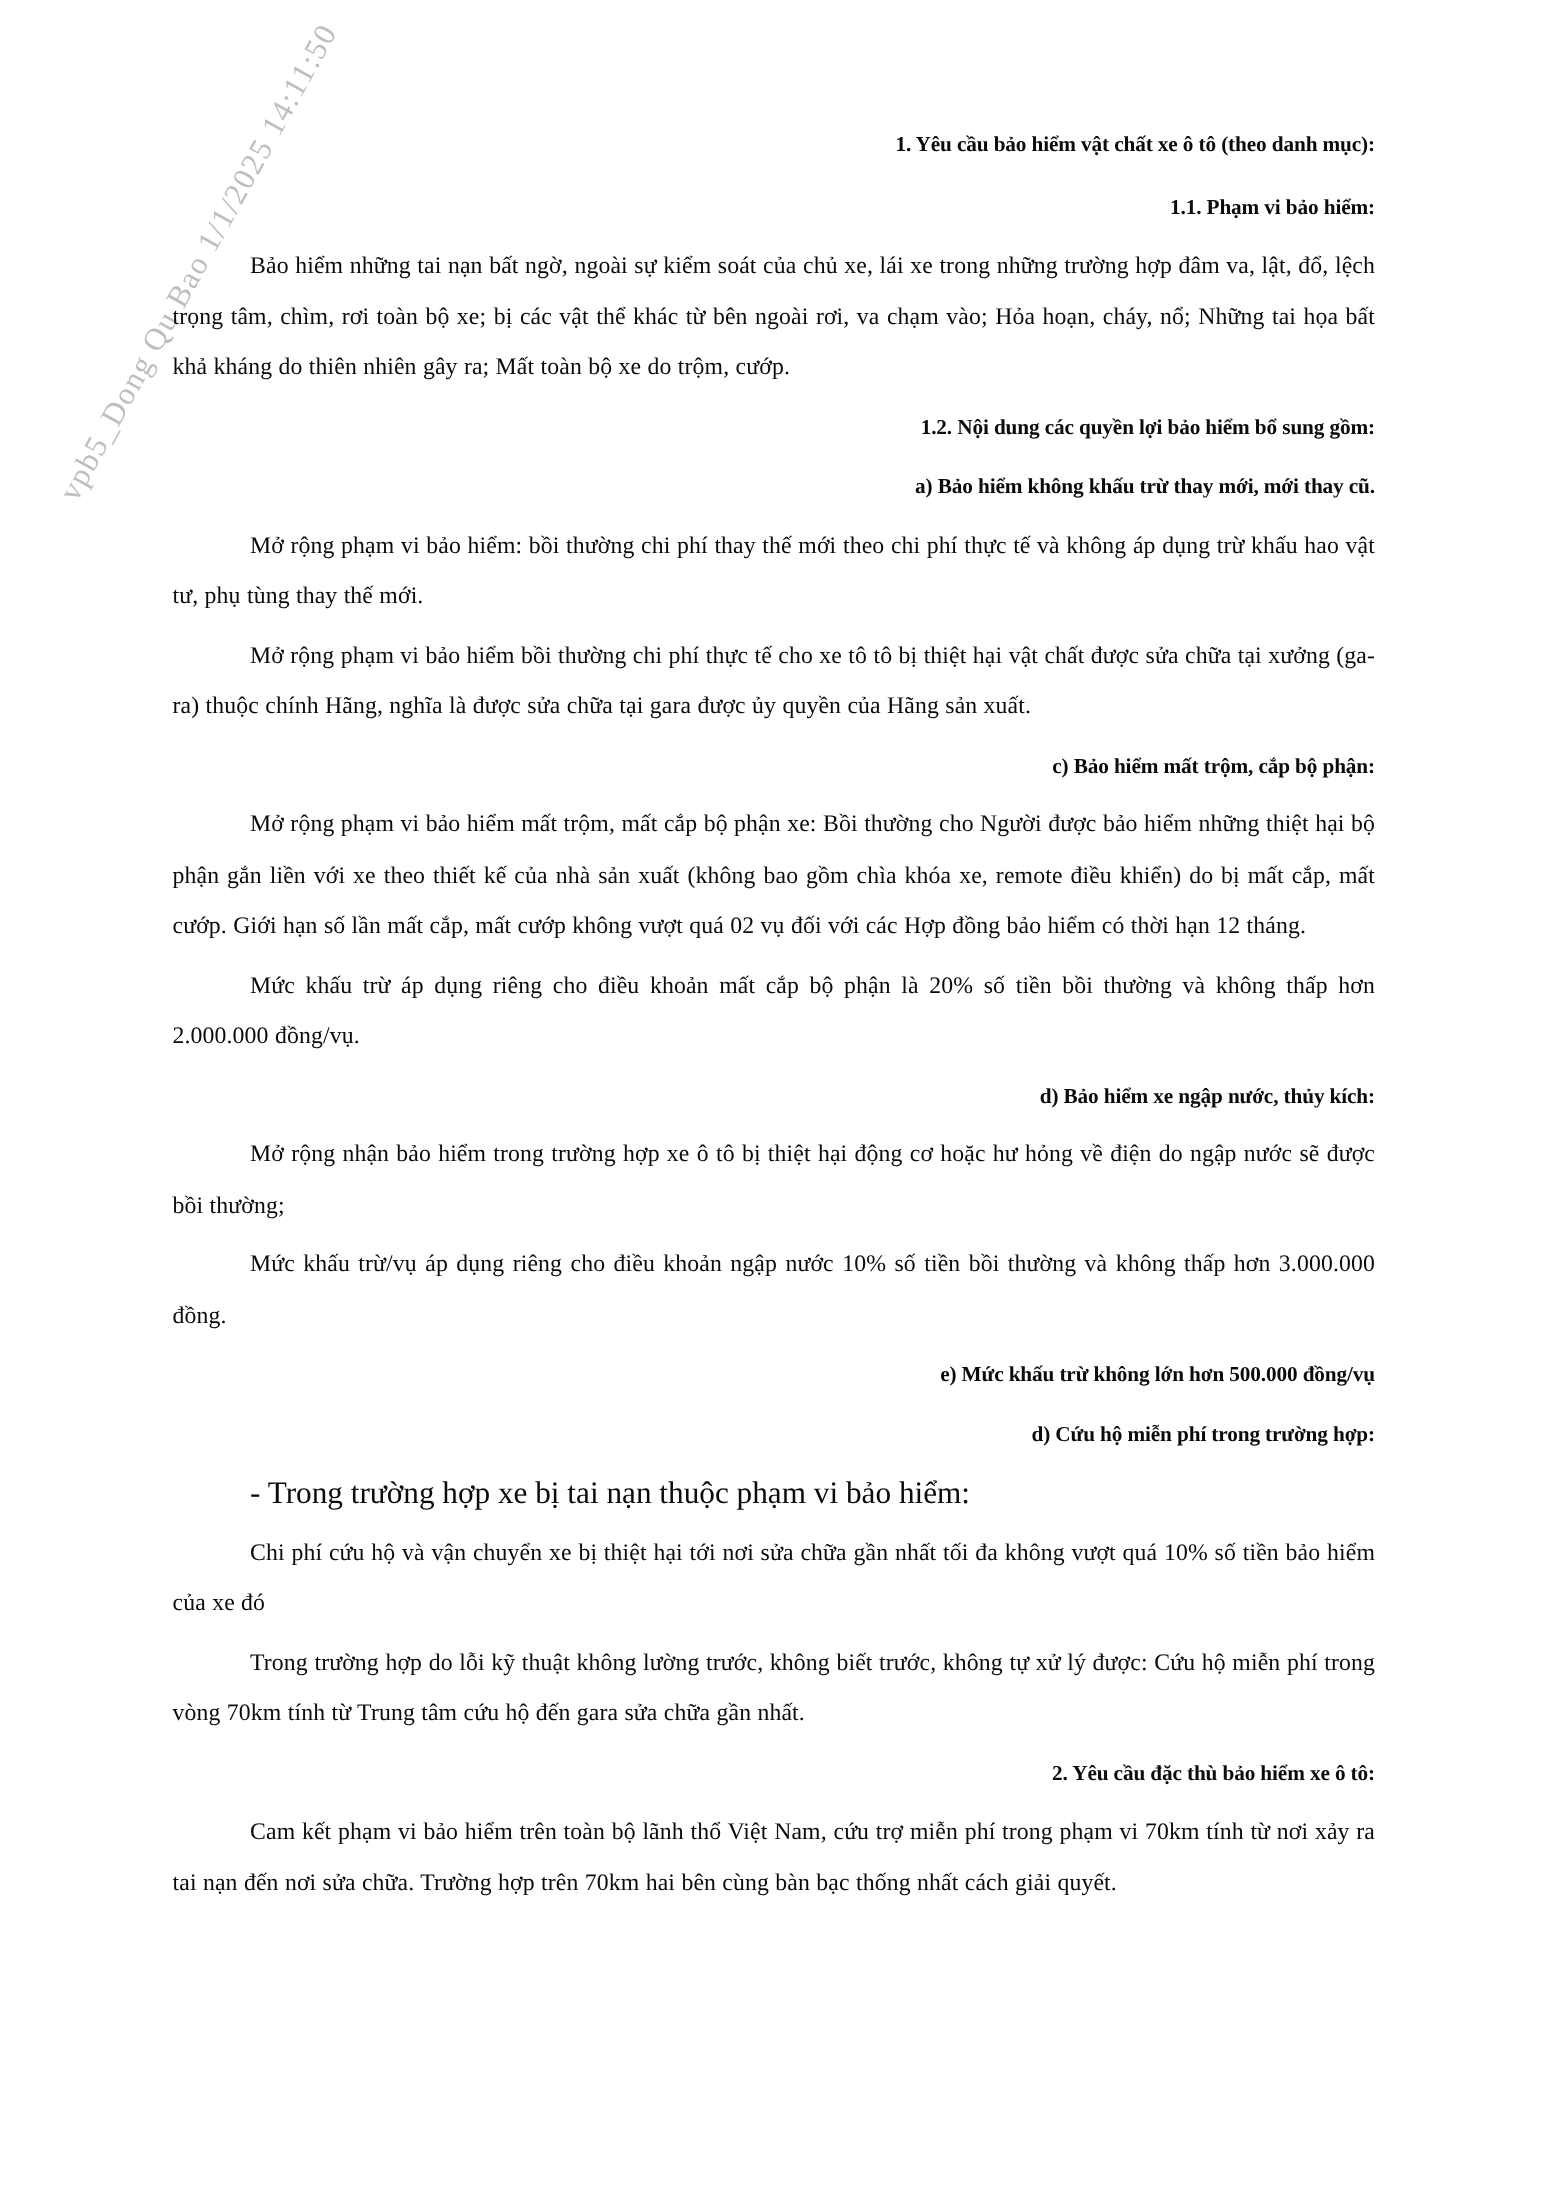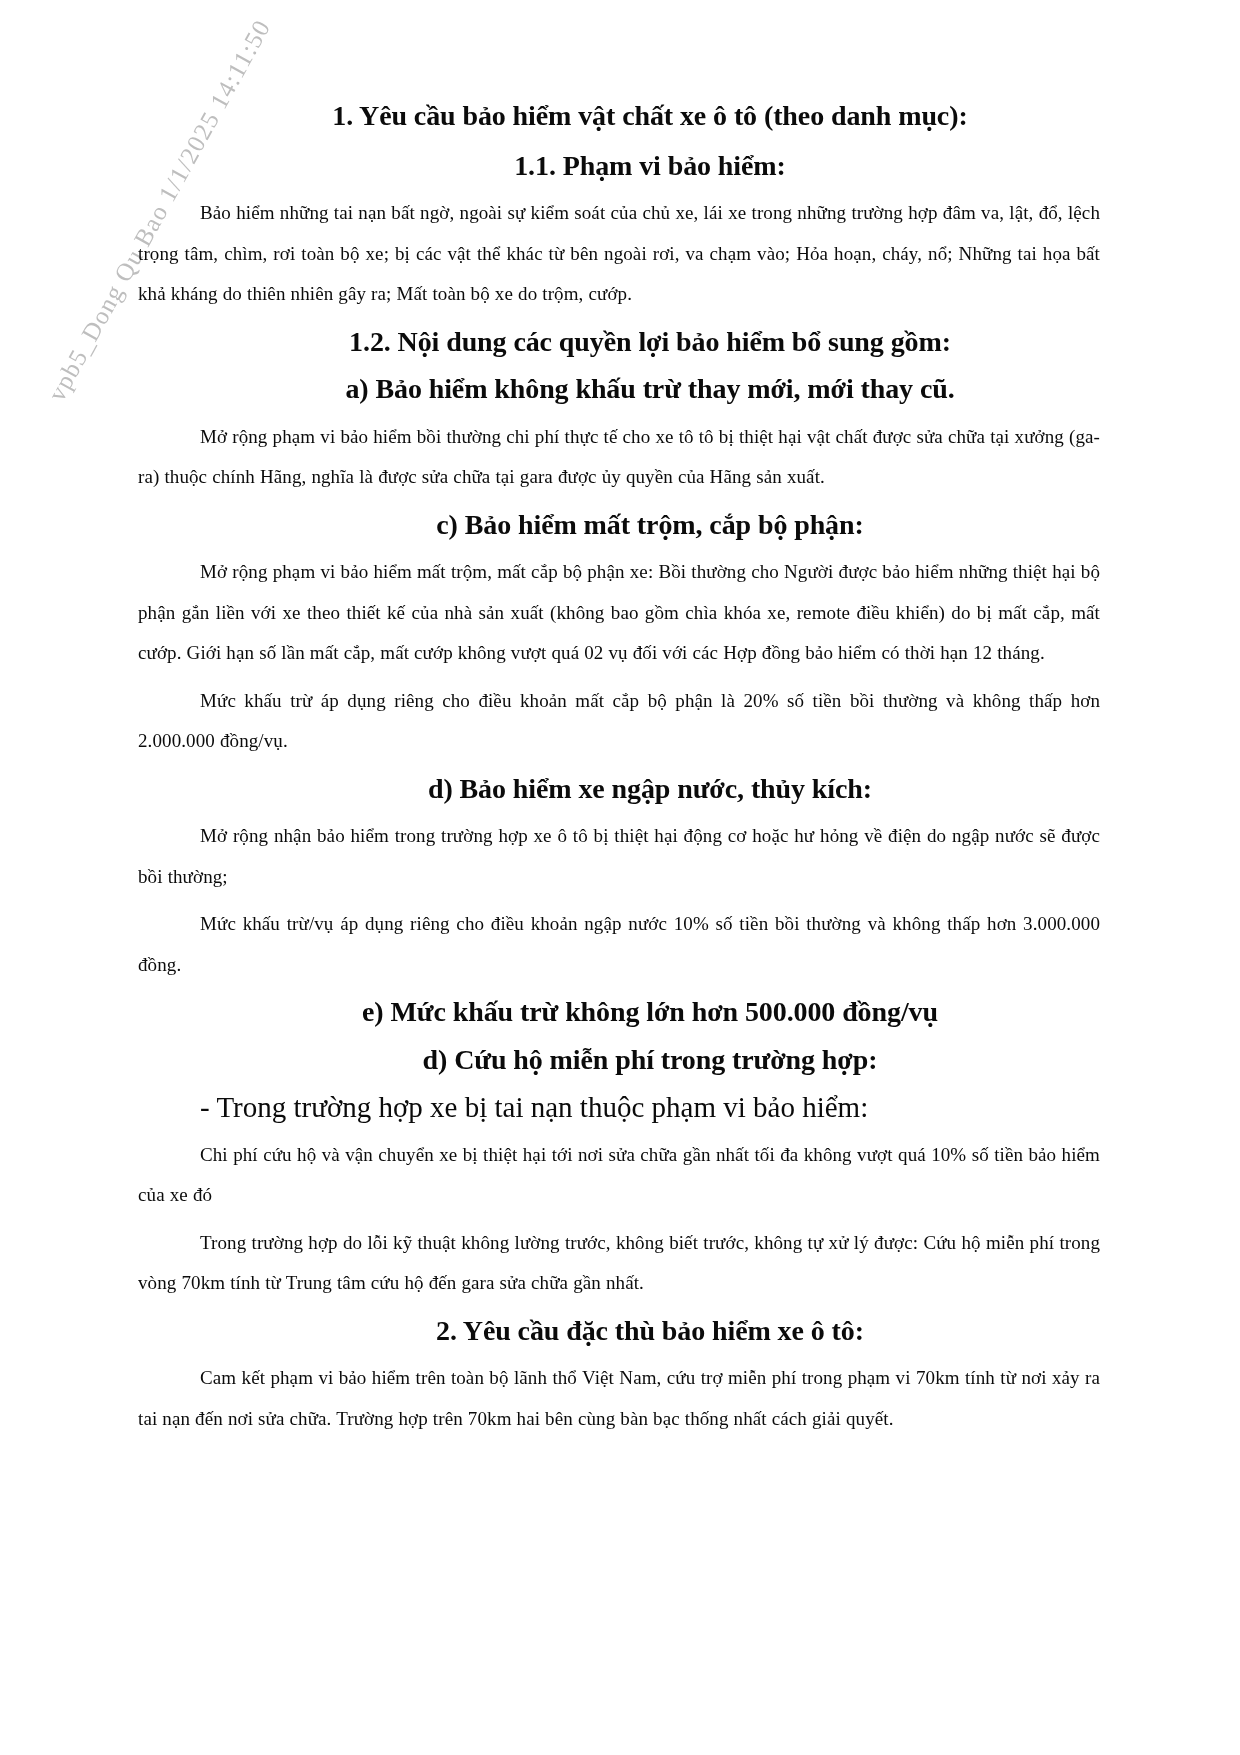--- a/index.html
+++ b/index.html
@@ -31,34 +31,34 @@
     font-size: 19px;
     line-height: 40.5px;
     text-align: justify;
     text-justify: inter-word;
     margin: 0 0 7px 0;
     text-indent: 62px;
     letter-spacing: 0.1px;
     word-spacing: 0.2px;
   }
   .head {
-    font-size: 28px;
+    font-size: 17px;
     line-height: 40.5px;
     font-weight: bold;
     margin: 0 0 7px 0;
     text-indent: 62px;
-    text-align: center;
+    text-align: right;
     letter-spacing: -0.1px;
     font-family: Liberation Serif, serif;
   }
   .head.h1 {
     margin-bottom: 9px;
   }
   .dash {
-    font-size: 29px;
+    font-size: 25px;
     line-height: 40.5px;
     margin: 0 0 7px 0;
     text-indent: 62px;
     text-align: left;
   }
 
   
   .watermark {
     position: absolute;
     left: 95px;
@@ -97,20 +97,21 @@
     <p class="head h1">1. Yêu cầu bảo hiểm vật chất xe ô tô (theo danh mục):</p>
 
     <p class="head">1.1. Phạm vi bảo hiểm:</p>
 
     <p class="para">Bảo hiểm những tai nạn bất ngờ, ngoài sự kiểm soát của chủ xe, lái xe trong những trường hợp đâm va, lật, đổ, lệch trọng tâm, chìm, rơi toàn bộ xe; bị các vật thể khác từ bên ngoài rơi, va chạm vào; Hỏa hoạn, cháy, nổ; Những tai họa bất khả kháng do thiên nhiên gây ra; Mất toàn bộ xe do trộm, cướp.</p>
 
     <p class="head">1.2. Nội dung các quyền lợi bảo hiểm bổ sung gồm:</p>
 
     <p class="head">a) Bảo hiểm không khấu trừ thay mới, mới thay cũ.</p>
 
+    <p class="para">Mở rộng phạm vi bảo hiểm: bồi thường chi phí thay thế mới theo chi phí thực tế và không áp dụng trừ khấu hao vật tư, phụ tùng thay thế mới.</p>
 
 
     <p class="para">Mở rộng phạm vi bảo hiểm bồi thường chi phí thực tế cho xe tô tô bị thiệt hại vật chất được sửa chữa tại xưởng (ga-ra) thuộc chính Hãng, nghĩa là được sửa chữa tại gara được ủy quyền của Hãng sản xuất.</p>
 
     <p class="head">c) Bảo hiểm mất trộm, cắp bộ phận:</p>
 
     <p class="para">Mở rộng phạm vi bảo hiểm mất trộm, mất cắp bộ phận xe: Bồi thường cho Người được bảo hiểm những thiệt hại bộ phận gắn liền với xe theo thiết kế của nhà sản xuất (không bao gồm chìa khóa xe, remote điều khiển) do bị mất cắp, mất cướp. Giới hạn số lần mất cắp, mất cướp không vượt quá 02 vụ đối với các Hợp đồng bảo hiểm có thời hạn 12 tháng.</p>
 
     <p class="para">Mức khấu trừ áp dụng riêng cho điều khoản mất cắp bộ phận là 20% số tiền bồi thường và không thấp hơn 2.000.000 đồng/vụ.</p>
 

